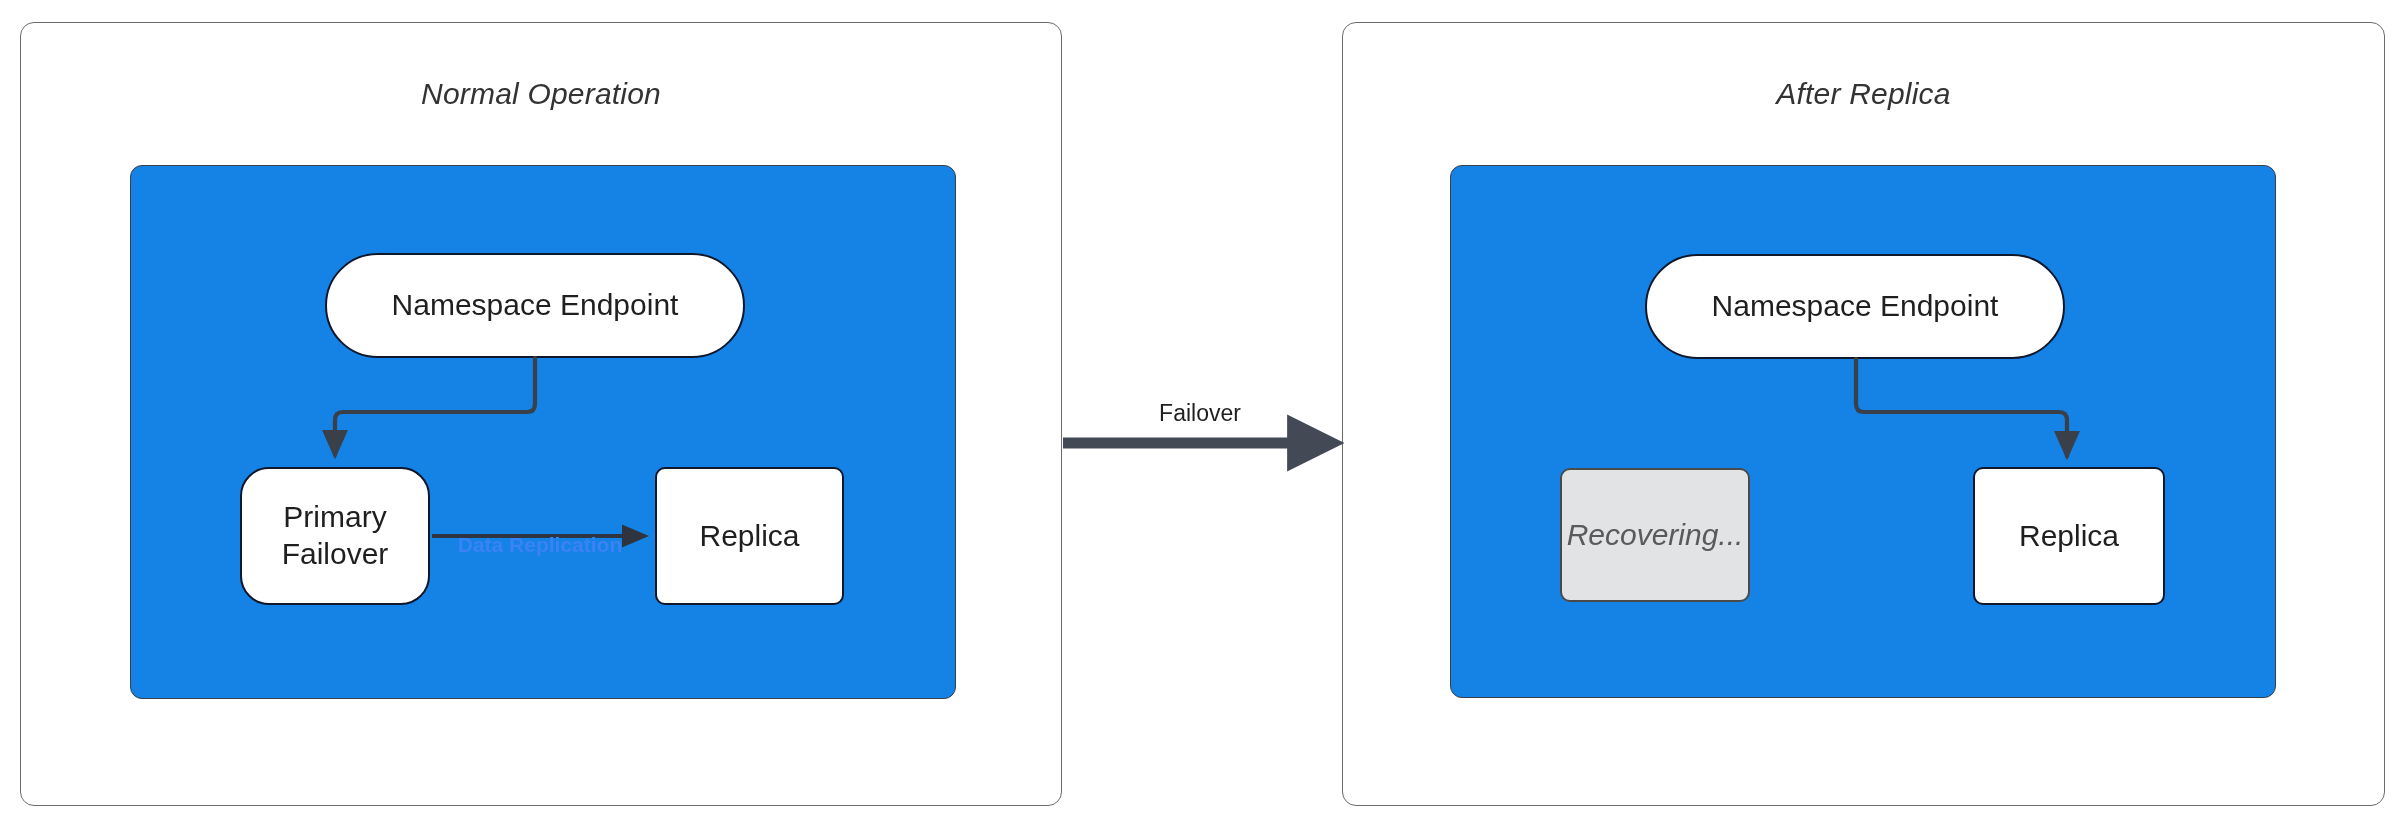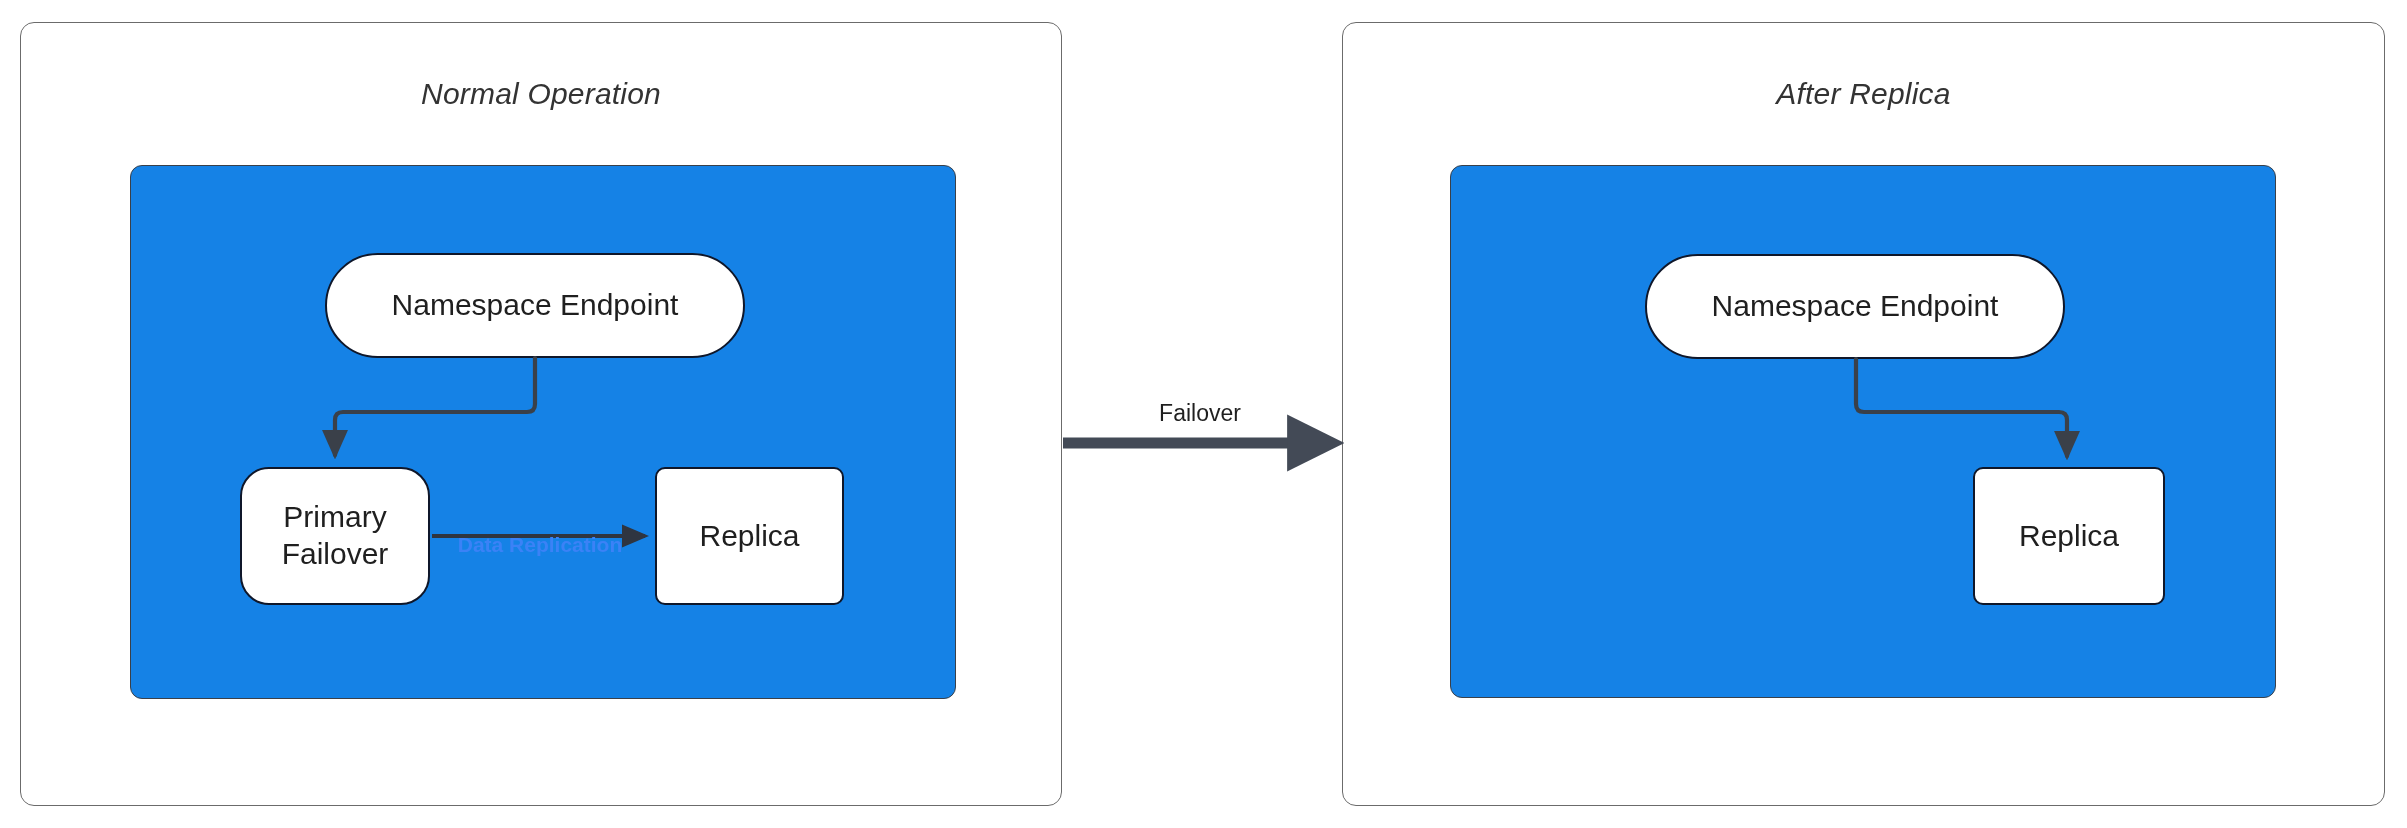--- a/index.html
+++ b/index.html
@@ -149,20 +149,21 @@
   <div class="edge-label" id="label-data-replication">Data Replication</div>
 
   <div class="panel" id="panel-right">
     <div class="panel-title">After Replica</div>
   </div>
 
   <div class="blue-box" id="blue-right"></div>
 
   <div class="node pill" id="node-endpoint-right">Namespace Endpoint</div>
 
+  <div class="node rect dim" id="node-recovering">Recovering...</div>
 
   <div class="node rect" id="node-replica-right">Replica</div>
 
   <div class="edge-label" id="label-failover">Failover</div>
 
   <svg id="edges" class="top" viewBox="0 0 2407 828" width="2407" height="828" xmlns="http://www.w3.org/2000/svg">
     <defs>
       <marker id="arrow-thin" viewBox="0 0 10 10" refX="8.5" refY="5" markerWidth="7" markerHeight="7" orient="auto-start-reverse">
         <path d="M 0 0.6 L 10 5 L 0 9.4 z" fill="#3a4049"></path>
       </marker>

